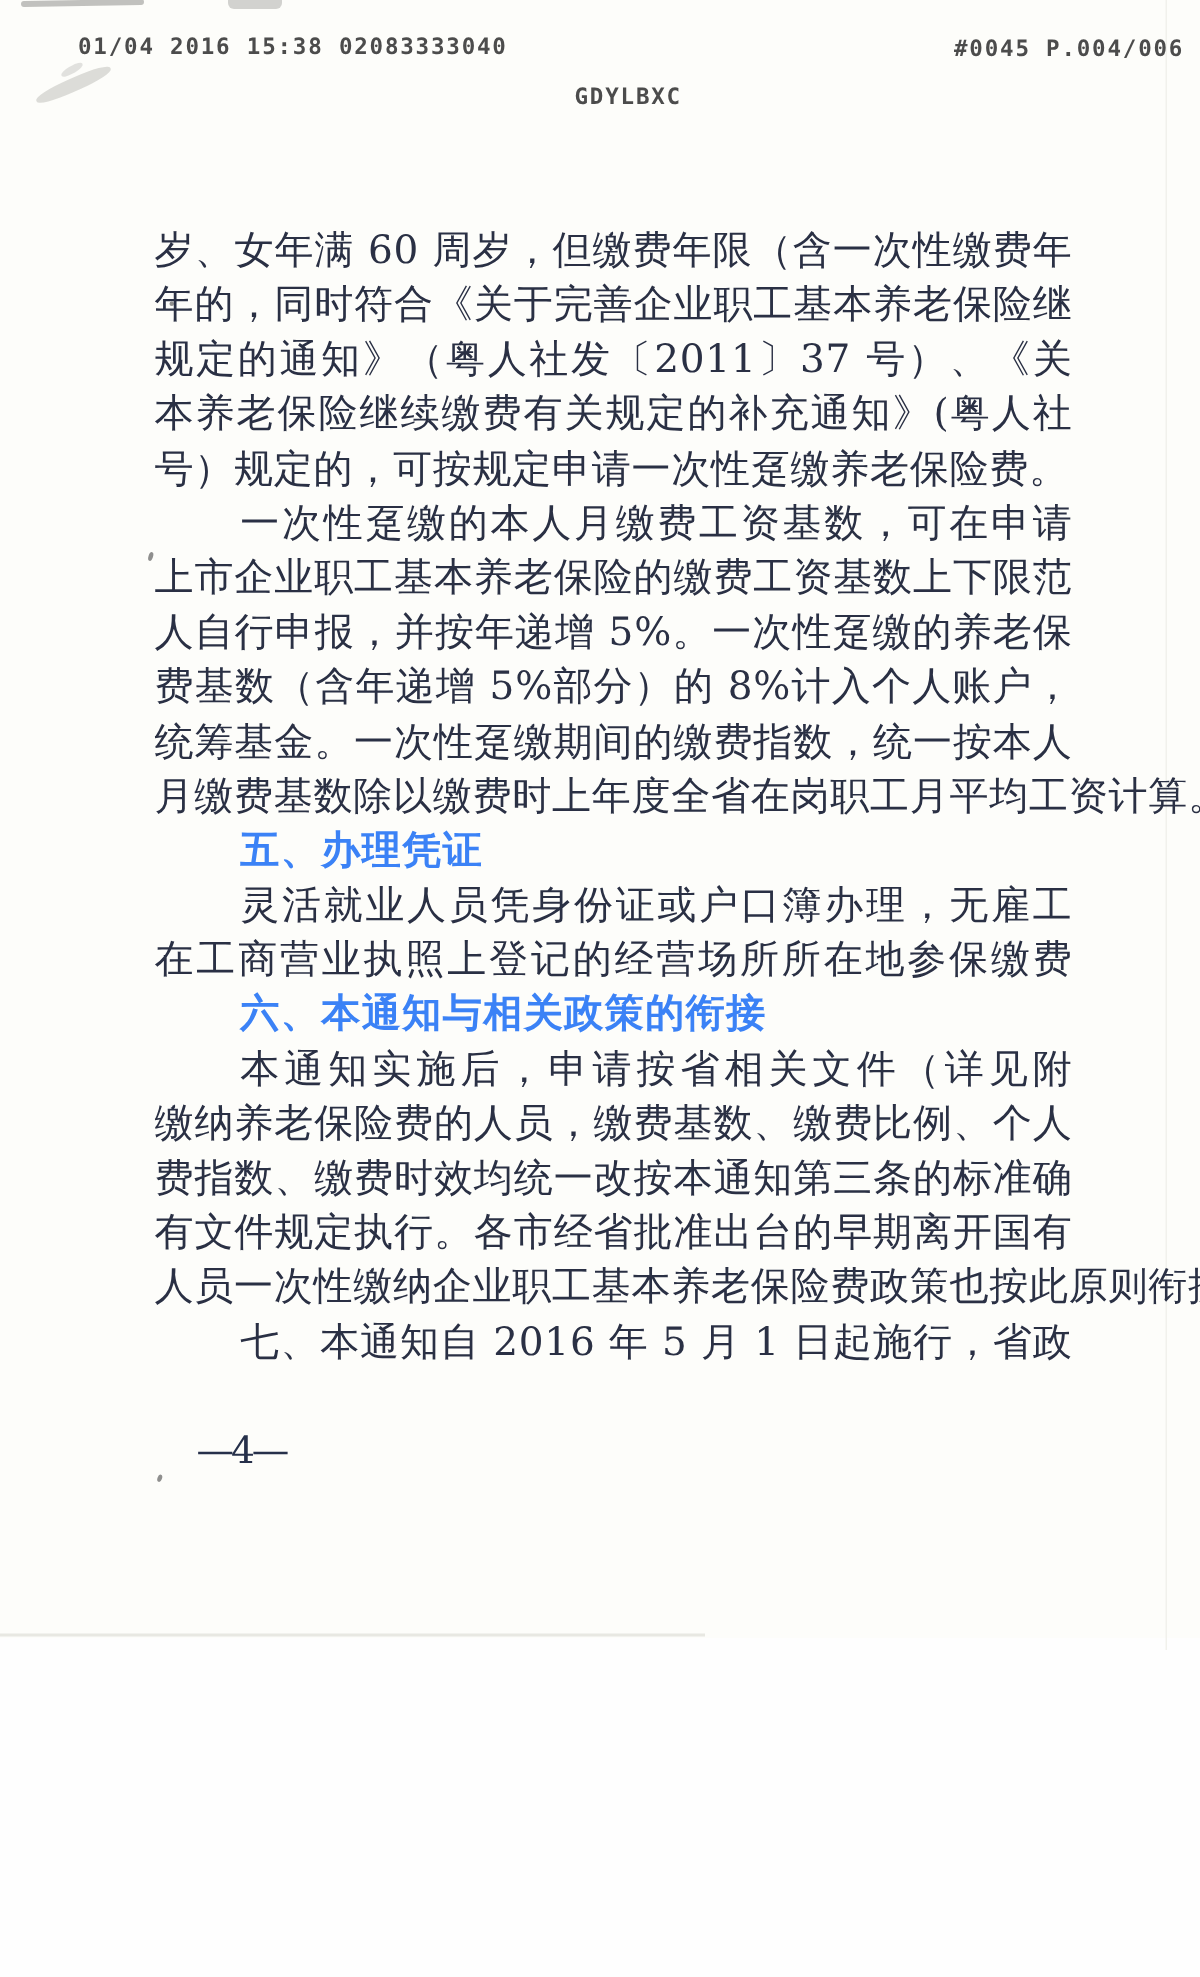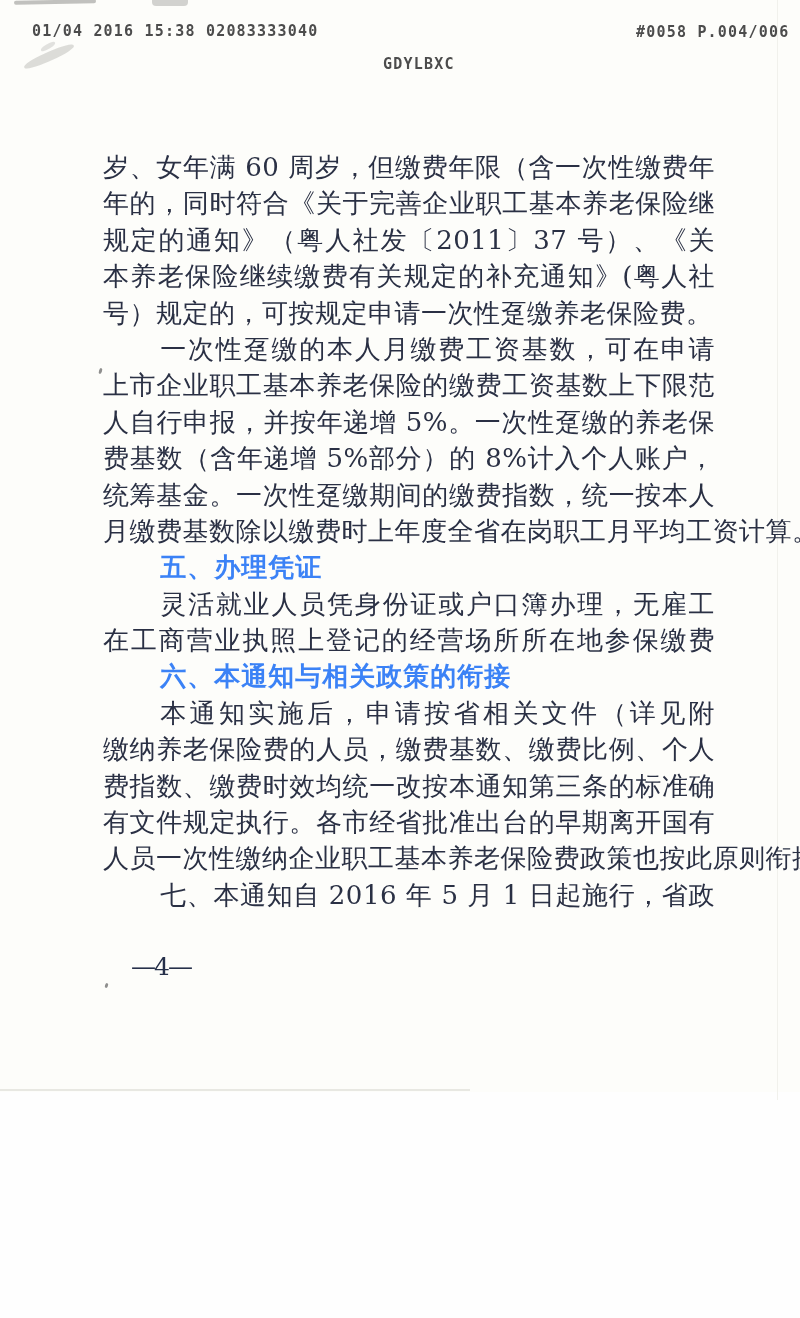--- a/index.html
+++ b/index.html
@@ -14,21 +14,21 @@
   .below-edge{position:absolute;left:0;top:1092px;width:800px;height:226px;background:#fefefe;}
   .bottom-page-edge{position:absolute;left:0;top:1089px;width:470px;height:2px;background:#e8e8e2;}
   .right-page-edge{position:absolute;left:777px;top:0;width:1px;height:1100px;background:#f1f1ec;}
 
   
   .fax-header{
     position:absolute;top:22px;left:0;width:800px;height:20px;
     font-family:"DejaVu Sans Mono",monospace;font-size:15px;letter-spacing:1.2px;
     color:#4c4c4c;font-weight:bold;
   }
-  .fh-left{position:absolute;left:32px;top:0;}
+  .fh-left{position:absolute;left:52px;top:0;}
   .fh-center{position:absolute;left:383px;top:3px;margin-top:30px;}
   .fh-right{position:absolute;left:636px;top:1px;}
 
   
   .doc-body{
     position:absolute;left:103px;top:149px;width:612px;
     font-family:"DejaVu Serif",serif;
     font-size:26px;color:#2a3044;letter-spacing:0.5px;
   }
   .line{
@@ -69,21 +69,21 @@
   <div class="smudge-diagonal"></div>
   <div class="smudge-diagonal2"></div>
   <div class="speck" style="left:113px;top:201px;width:3px;height:3px;"></div>
   <div class="speck" style="left:99px;top:368px;width:3px;height:6px;transform:rotate(18deg);"></div>
   <div class="speck" style="left:393px;top:600px;width:3px;height:3px;"></div>
   <div class="speck" style="left:105px;top:983px;width:3px;height:5px;transform:rotate(20deg);"></div>
 
   <div class="fax-header">
     <span class="fh-left">01/04 2016  15:38 02083333040</span>
     <span class="fh-center">GDYLBXC</span>
-    <span class="fh-right">#0058 P.004/006</span>
+    <span class="fh-right">#0045 P.004/006</span>
   </div>
 
   <div class="doc-body">
     <div class="line just">岁、女年满 60 周岁，但缴费年限（含一次性缴费年限）未满 15</div>
     <div class="line just">年的，同时符合《关于完善企业职工基本养老保险继续缴费有关</div>
     <div class="line just">规定的通知》（粤人社发〔2011〕37 号）、《关于完善企业职工基</div>
     <div class="line just">本养老保险继续缴费有关规定的补充通知》(粤人社函〔2012〕1579</div>
     <div class="line plain">号）规定的，可按规定申请一次性趸缴养老保险费。</div>
     <div class="line just ind">一次性趸缴的本人月缴费工资基数，可在申请时所在地级以</div>
     <div class="line just">上市企业职工基本养老保险的缴费工资基数上下限范围内，由本</div>

